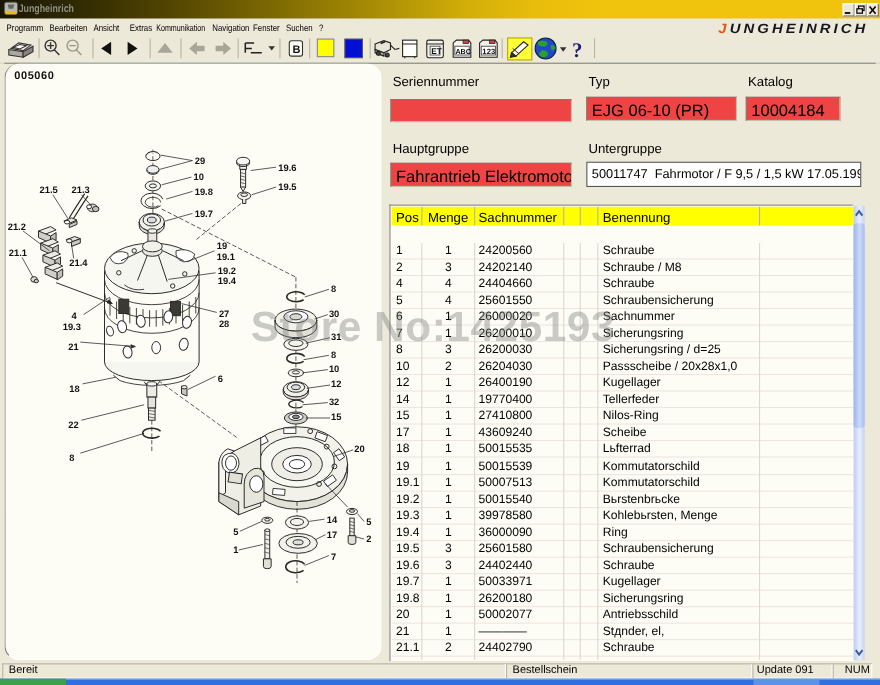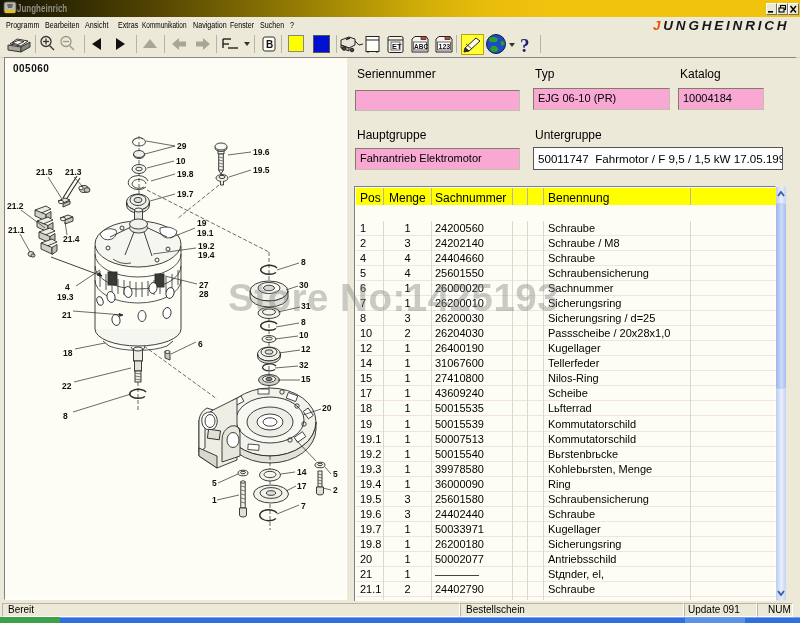--- a/index.html
+++ b/index.html
@@ -16,24 +16,24 @@
   
   #menu{left:0;top:17px;width:800px;height:15px;background:#ece9d8;font-size:8.5px;color:#000;}
   #menu span.mi{position:absolute;top:3px;transform:scaleX(0.84);transform-origin:left;}
   #jhlogo{position:absolute;top:2px;left:653px;font-size:13.5px;font-weight:bold;font-style:italic;color:#15151f;letter-spacing:2.8px;transform:scaleY(0.9);transform-origin:top;}
   
   #toolbar{left:0;top:32px;width:800px;height:25px;background:#ece9d8;border-bottom:1px solid #d8d4c4;}
   
   #contentline{left:4px;top:57px;width:792px;height:1px;background:#888;}
   
   #diag{left:4px;top:58px;width:343px;height:542px;background:#fdfdf6;
-     border-left:1px solid #808080;border-top:0;border-right:1px solid #fff;border-bottom:1px solid #fff;box-sizing:border-box;}
+     border-left:1px solid #808080;border-top:0;border-right:1px solid #fff;border-bottom:1px solid #fff;box-sizing:border-box;border-radius:13px;}
   
   .flabel{position:absolute;font-size:12px;color:#000;}
-  .finput{position:absolute;background:#f9a8d4;border:1px solid;border-color:#7f7c6c #c2bfae #c2bfae #7f7c6c;box-sizing:border-box;font-size:11px;color:#000;
+  .finput{position:absolute;background:#ef4444;border:1px solid;border-color:#7f7c6c #c2bfae #c2bfae #7f7c6c;box-sizing:border-box;font-size:15px;color:#000;
      padding:3px 0 0 4px;white-space:nowrap;overflow:hidden;}
   
   #tablewrap{left:354px;top:186px;width:422px;height:481px;background:#fdfdf6;
      border-top:1px solid #808080;border-left:1px solid #808080;border-right:1px solid #fff;border-bottom:1px solid #fff;box-sizing:border-box;}
   #thead{position:absolute;left:1px;top:1px;width:420px;height:17px;background:#ffff00;}
   .hcell{position:absolute;top:3px;font-size:12px;color:#000;}
   .vline{position:absolute;top:0;width:1px;background:#b8b4a4;}
   #selrow{position:absolute;left:1px;top:18px;width:420px;height:16px;background:#000;color:#fff;font-size:11px;}
   #rows{position:absolute;left:1px;top:34px;width:420px;height:379px;font-size:11px;color:#000;}
   .r{position:absolute;left:0;width:420px;height:15px;border-bottom:1px solid #f0e4e0;box-sizing:border-box;}
@@ -575,21 +575,21 @@
       </div>
       <div class="r" style="top:120.32px">
         <span class="c1">12</span>
         <span class="c2">1</span>
         <span class="c3">26400190</span>
         <span class="c4">Kugellager</span>
       </div>
       <div class="r" style="top:135.36px">
         <span class="c1">14</span>
         <span class="c2">1</span>
-        <span class="c3">31067600</span>
+        <span class="c3">19770400</span>
         <span class="c4">Tellerfeder</span>
       </div>
       <div class="r" style="top:150.40px">
         <span class="c1">15</span>
         <span class="c2">1</span>
         <span class="c3">27410800</span>
         <span class="c4">Nilos-Ring</span>
       </div>
       <div class="r" style="top:165.44px">
         <span class="c1">17</span>

